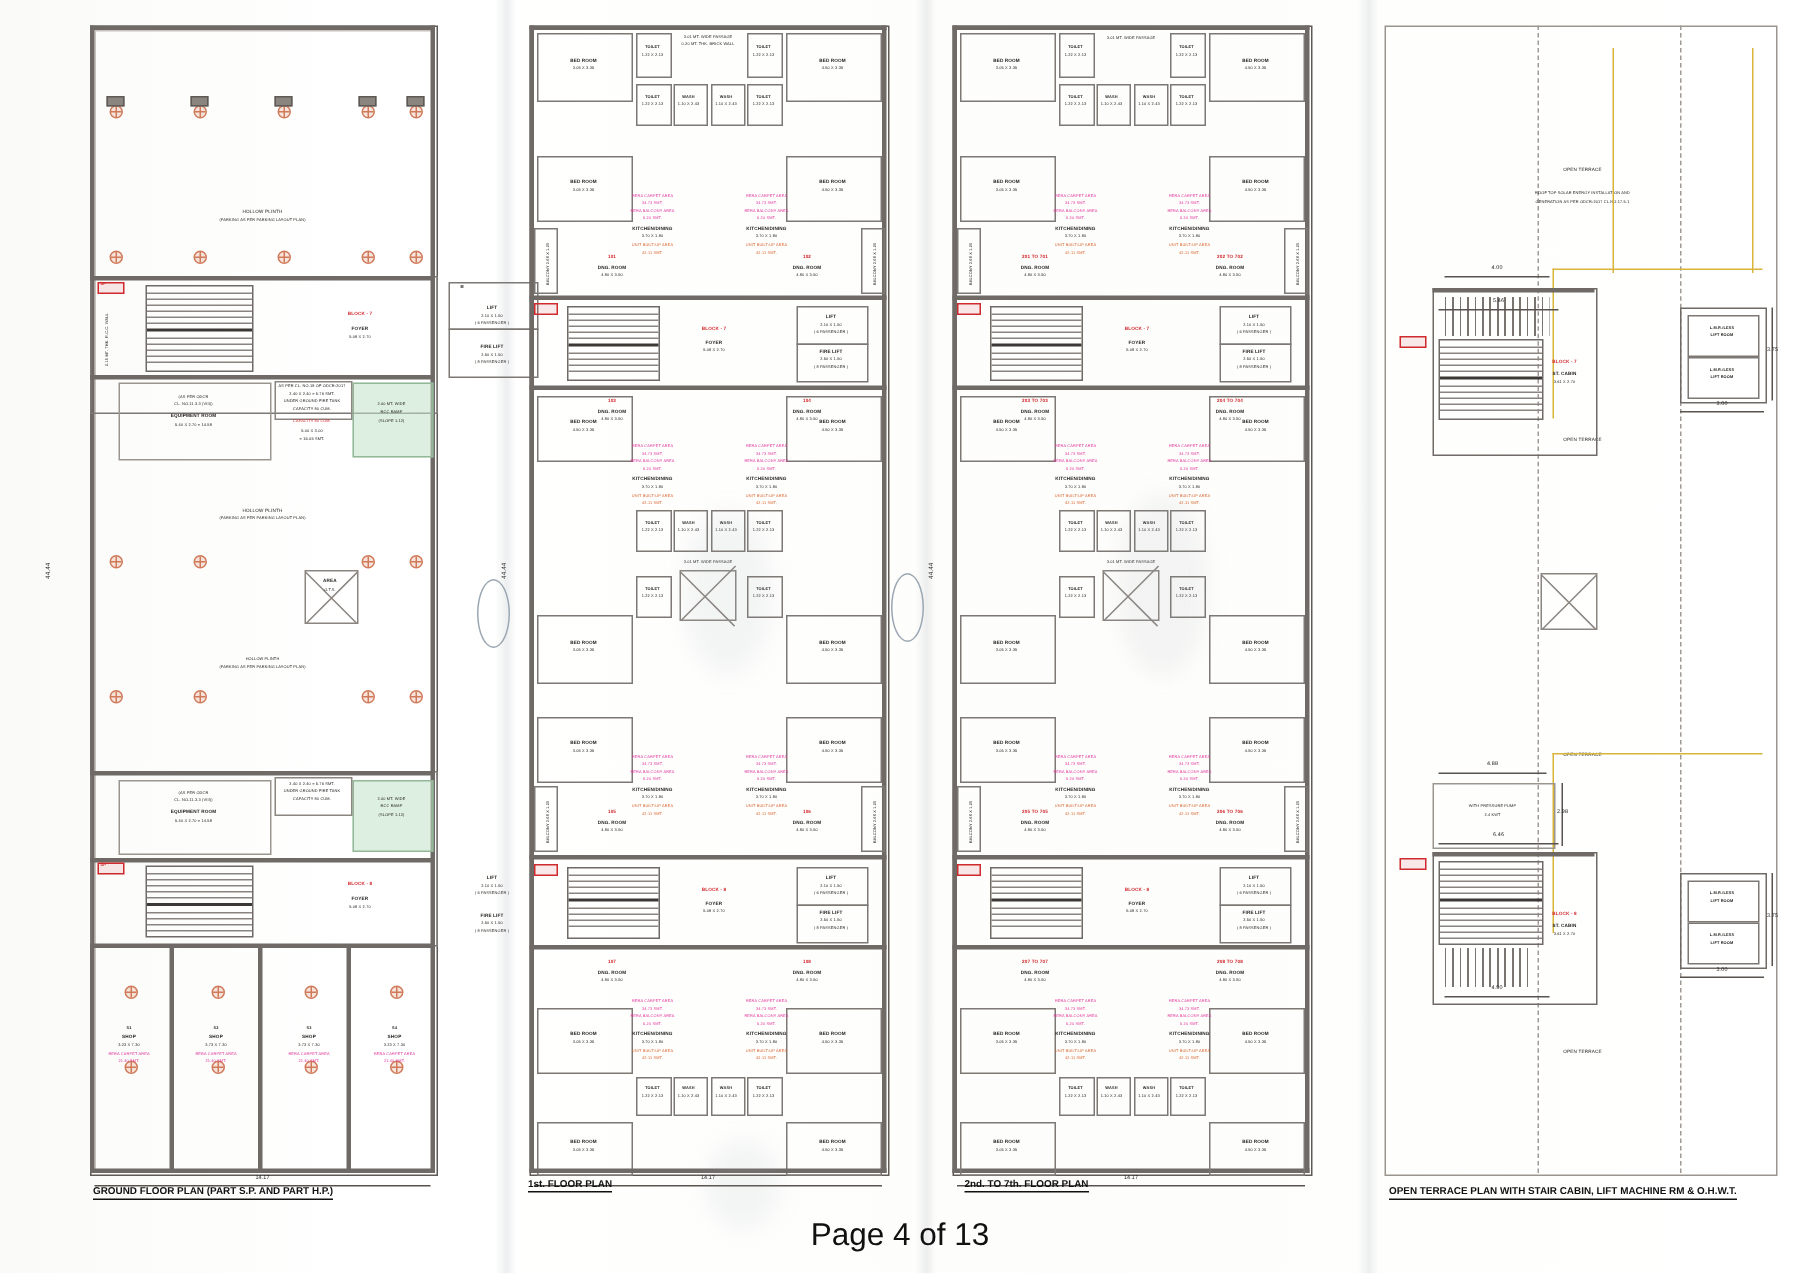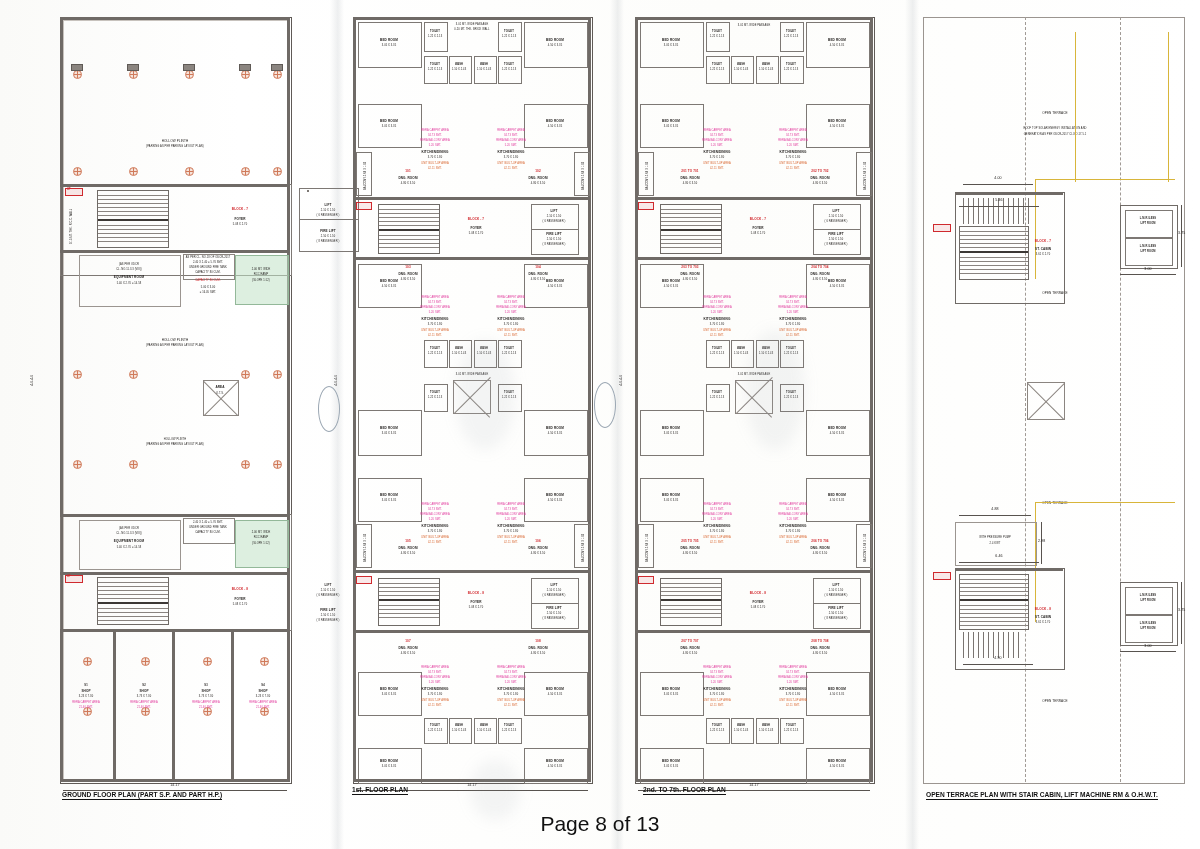--- a/index.html
+++ b/index.html
@@ -927,14 +927,14 @@
 
   <div class="fold" style="left:330px;"></div>
   <div class="fold" style="left:610px;"></div>
   <div class="fold" style="left:905px;"></div>
   <div class="smudge" style="left:455px;top:340px;width:60px;height:110px;"></div>
   <div class="smudge" style="left:745px;top:330px;width:60px;height:120px;"></div>
   <div class="smudge" style="left:470px;top:760px;width:50px;height:60px;"></div>
   <div class="ell" style="left:318px;top:386px;width:20px;height:44px;"></div>
   <div class="ell" style="left:594px;top:382px;width:20px;height:44px;"></div>
 
-  <div class="footer" style="top:812px;">Page 8 of 13</div>
+  <div class="footer" style="top:812px;">Page 4 of 13</div>
 </div>
 
 </body></html>

